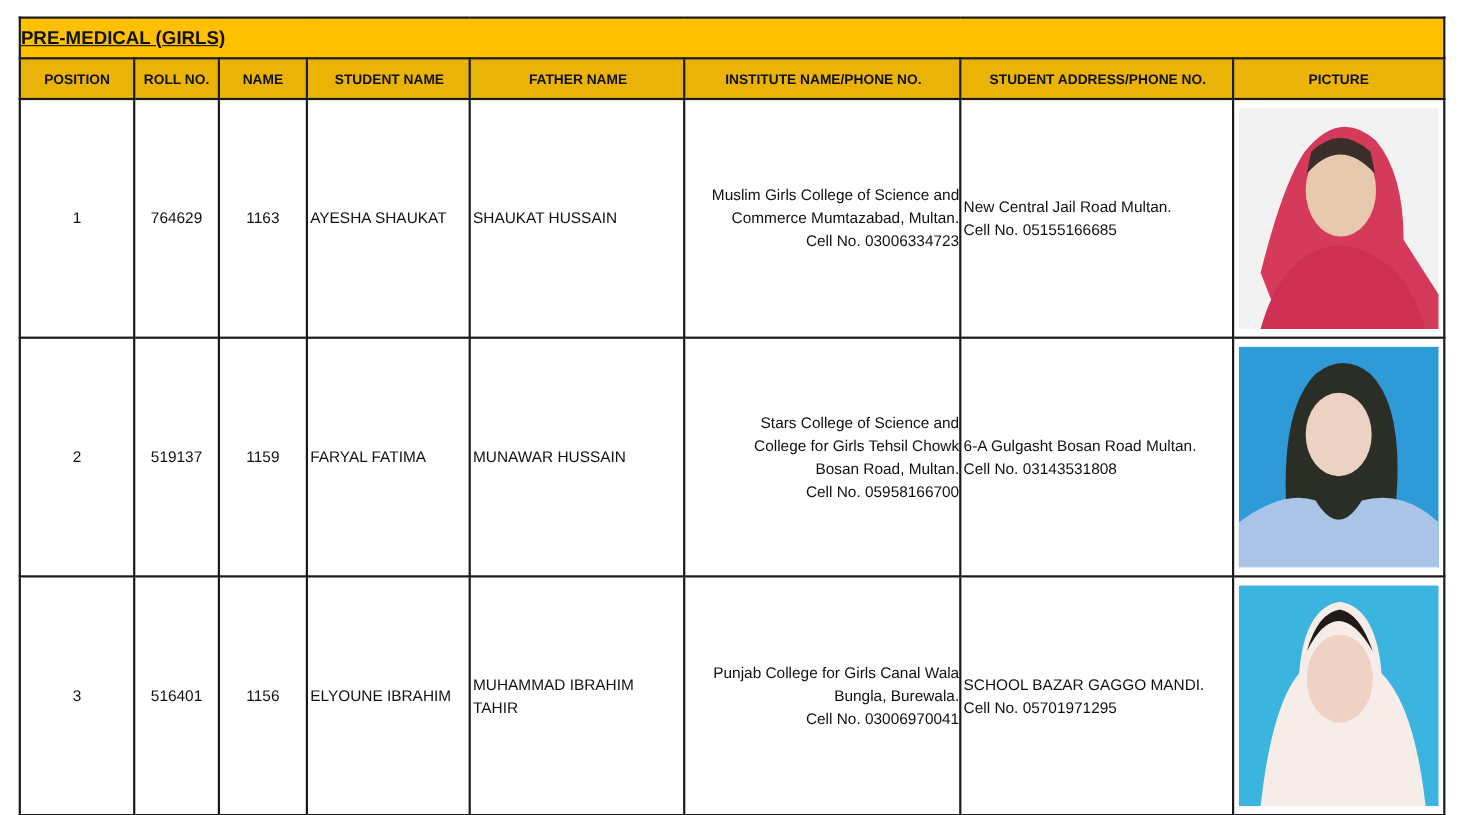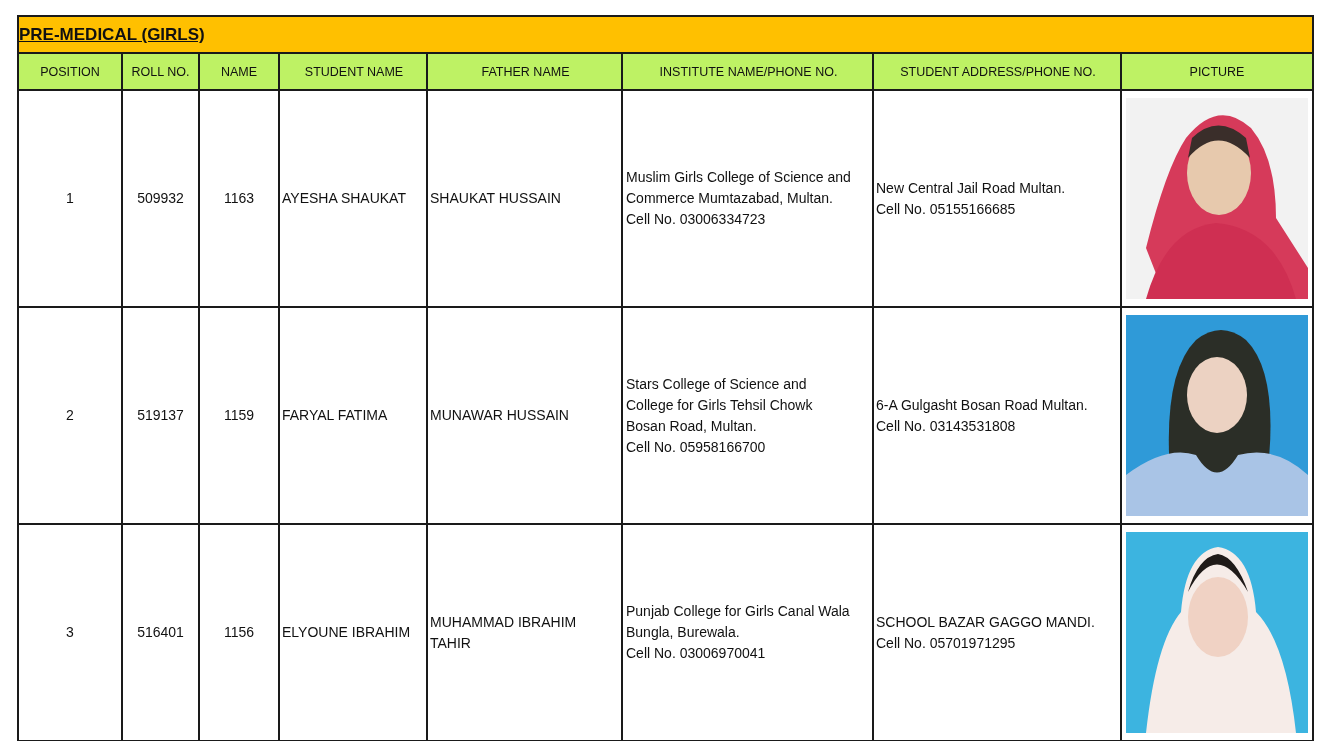--- a/index.html
+++ b/index.html
@@ -1,27 +1,27 @@
 <!DOCTYPE html>
 <html><head>
 <meta charset="utf-8">
 <style>
   html, body { margin: 0; padding: 0; background: #ffffff; }
   body { width: 1327px; height: 741px; position: relative; overflow: hidden;
          font-family: "Liberation Sans", "DejaVu Sans", sans-serif; color: #111; }
   table.results { position: absolute; left: 17px; top: 15px; border-collapse: collapse; table-layout: fixed; width: 1295px; }
   table.results td, table.results th { border: 2px solid #1a1a1a; padding: 0; }
   .title-row th { background: #ffc000; height: 35px; font-size: 17px; font-weight: bold; text-align: left; text-decoration: underline; }
-  .head-row th { background: #bef264; height: 35px; font-size: 12.5px; font-weight: normal; margin-left: 10px; }
+  .head-row th { background: #eab308; height: 35px; font-size: 12.5px; font-weight: bold; margin-left: 10px; }
   .head-row th.c { text-align: center; }
   .head-row th.l { text-align: center; padding-left: 2px; }
   .data-row td { height: 209px; font-size: 14px; vertical-align: middle; line-height: 21px; }
   .data-row td.c { text-align: center; }
   .data-row td.l { text-align: left; padding-left: 2px; }
-  .data-row td.inst { padding-left: 3px; }
+  .data-row td.inst { padding-left: 3px; text-align: right; }
   .data-row td.pic { text-align: center; padding: 3px; }
   .photo { width: 182px; height: 201px; margin: 0 auto; position: relative; overflow: hidden; }
   .photo svg { display: block; width: 100%; height: 100%; }
 </style>
 </head>
 <body>
 
 <table class="results">
   <colgroup>
     <col style="width:104px">
@@ -45,21 +45,21 @@
       <th class="l">FATHER NAME</th>
       <th class="l">INSTITUTE NAME/PHONE NO.</th>
       <th class="l">STUDENT ADDRESS/PHONE NO.</th>
       <th class="c">PICTURE</th>
     </tr>
   </thead>
   <tbody>
 
     <tr class="data-row">
       <td class="c">1</td>
-      <td class="c">509932</td>
+      <td class="c">764629</td>
       <td class="c">1163</td>
       <td class="l">AYESHA SHAUKAT</td>
       <td class="l">SHAUKAT HUSSAIN</td>
       <td class="l inst">
         <div>Muslim Girls College of Science and</div>
         <div>Commerce Mumtazabad, Multan.</div>
         <div>Cell No. 03006334723</div>
       </td>
       <td class="l">
         <div>New Central Jail Road Multan.</div>

